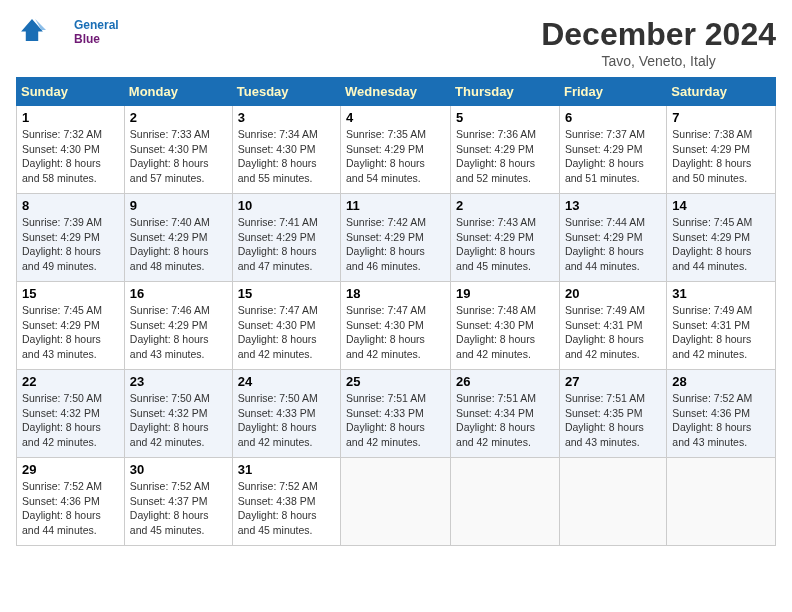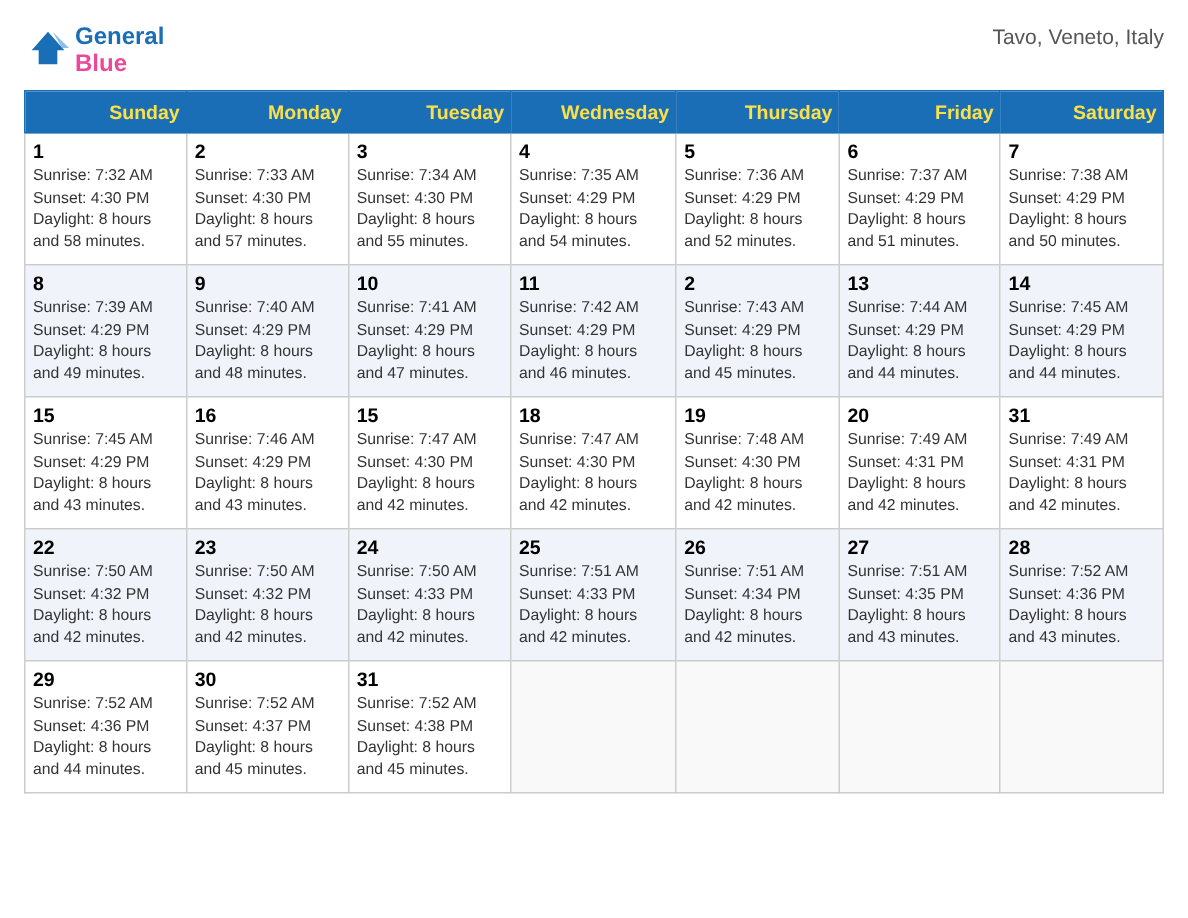--- a/index.html
+++ b/index.html
@@ -38,23 +38,23 @@
       color: #555;
       text-align: center;
     }
     .calendar {
       width: 100%;
       border-collapse: collapse;
       font-size: 11px;
     }
     .calendar th {
       background: #1a6eb5;
-      color: #fde047;
+      color: #fef9c3;
       padding: 6px 4px;
-      text-align: right;
+      text-align: left;
       font-size: 13px;
       font-weight: bold;
       border: 1px solid #1a6eb5;
     }
     .calendar td {
       vertical-align: top;
       border: 1px solid #ccc;
       padding: 4px 5px;
       width: 113px;
       height: 88px;
@@ -87,26 +87,27 @@
 
 <div class="header-row">
   <div class="logo">
     <div>
       <svg class="logo-icon" viewBox="0 0 36 36">
         <polygon points="18,4 32,20 26,20 26,32 10,32 10,20 4,20" fill="#1a6eb5"></polygon>
         <polygon points="22,4 36,18 30,18" fill="#5ba3e0" opacity="0.7"></polygon>
       </svg>
     </div>
     <div style="margin-left:4px;">
-      <div style="font-size:16px;font-weight:bold;color:#333;">
-        <span style="color:#1a6eb5;">General</span><br><span style="color:#ec4899;">Blue</span>
+      <div style="font-size:12px;font-weight:bold;color:#333;margin-left:24px;">
+        <span style="color:#1a6eb5;">General</span><br><span style="color:#701a75;">Blue</span>
       </div>
     </div>
   </div>
   <div class="title-block">
+    <div class="month-title">December 2024</div>
     <div class="subtitle">Tavo, Veneto, Italy</div>
   </div>
 </div>
 
 <table class="calendar">
   <thead>
     <tr id="weekday-header">
     <th>Sunday</th>
         <th>Monday</th>
         <th>Tuesday</th>

